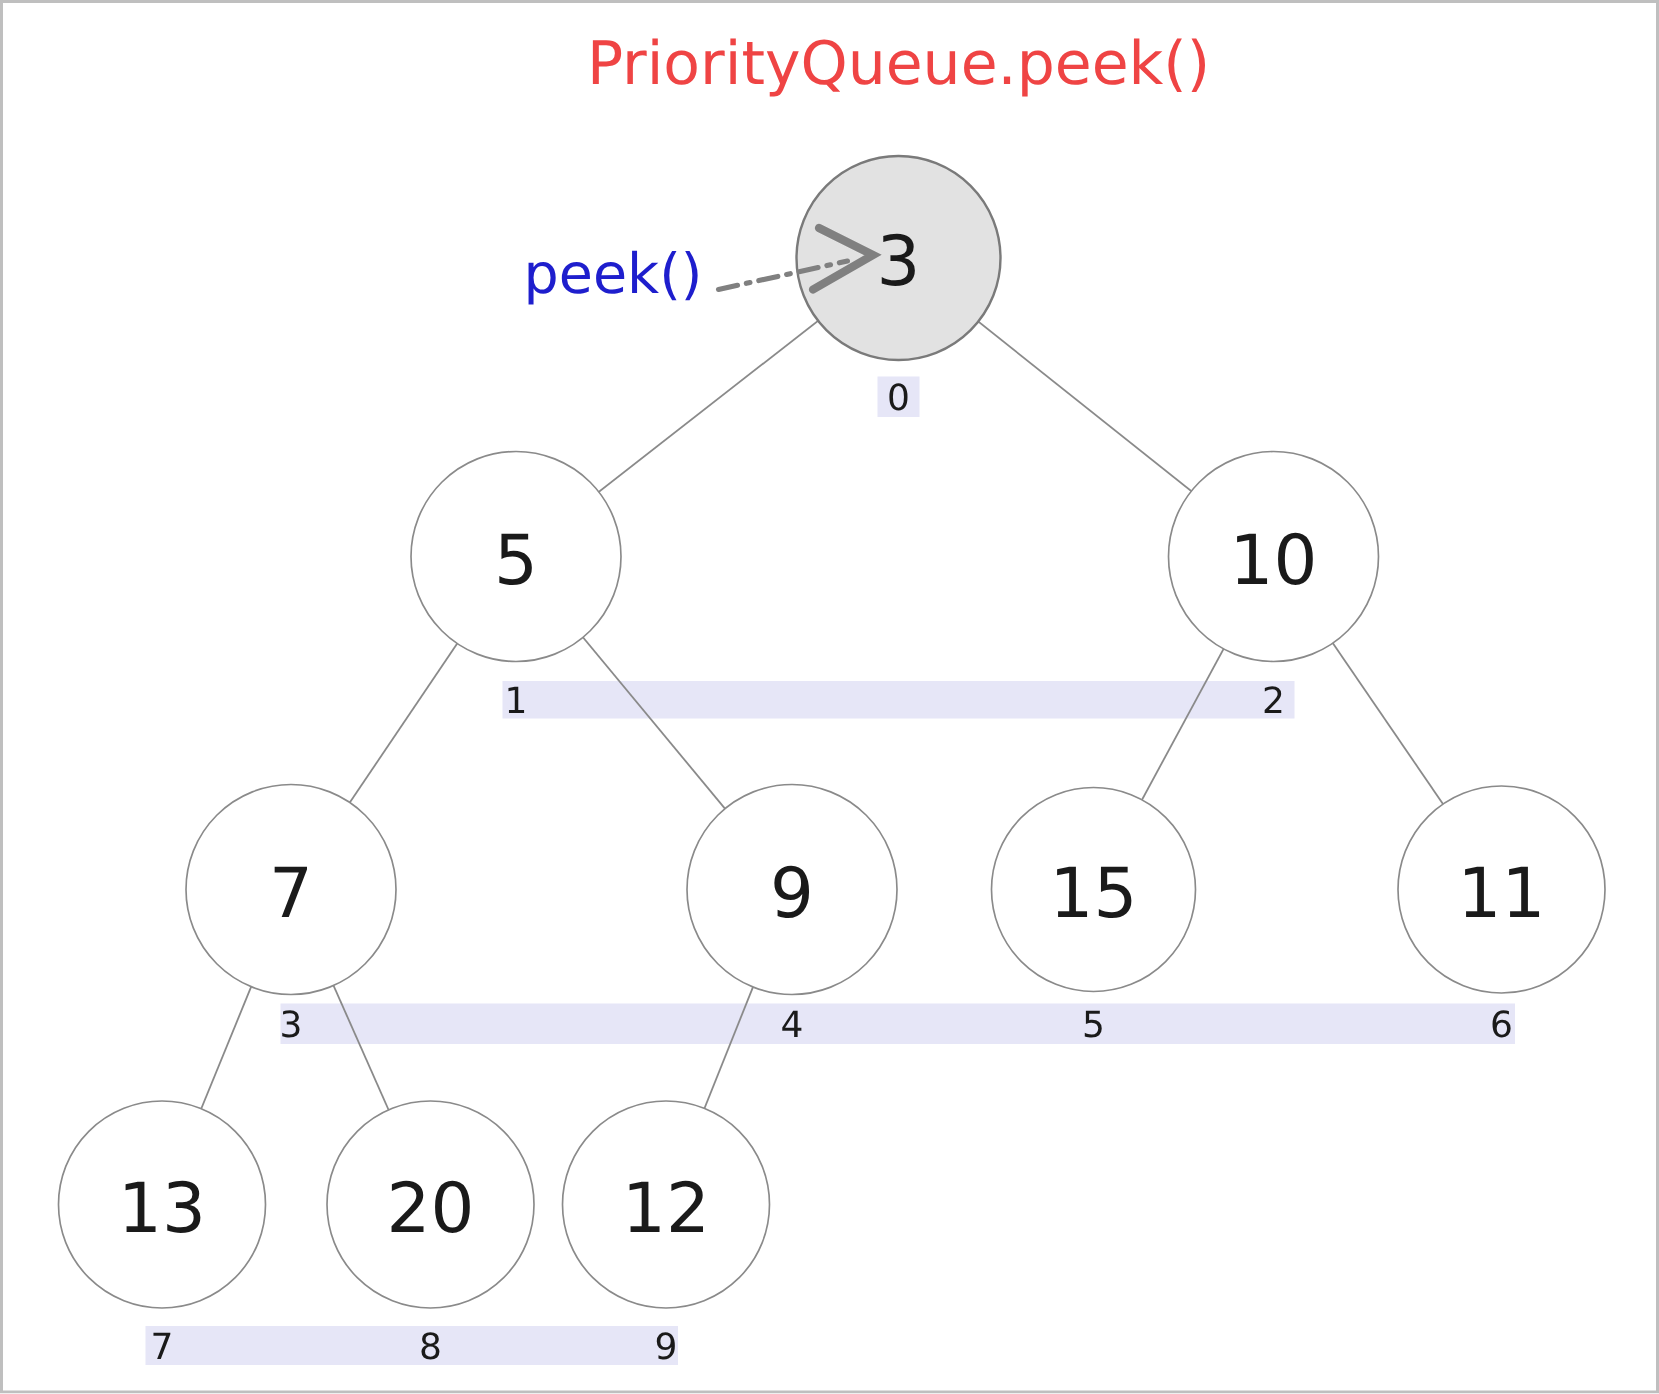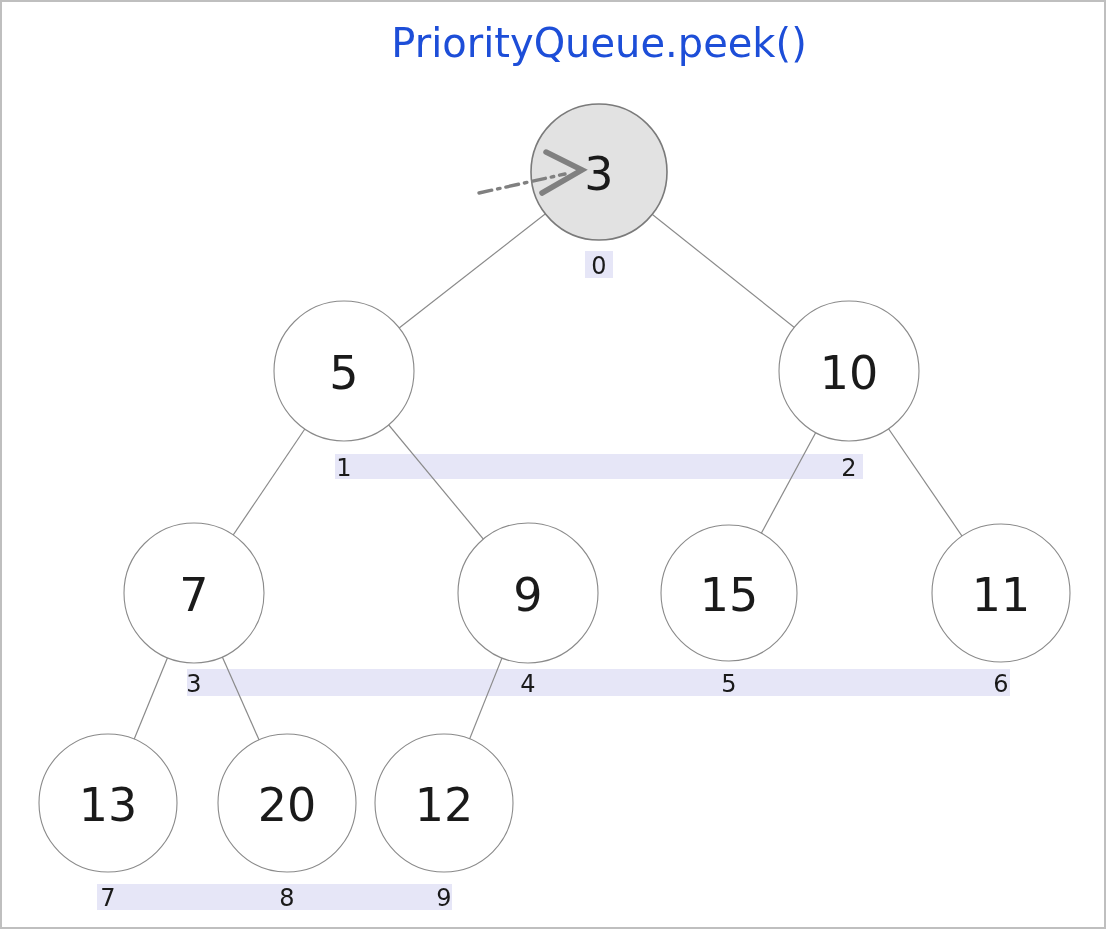--- a/index.html
+++ b/index.html
@@ -17,21 +17,21 @@
     background: #ffffff;
     overflow: hidden;
   }
   #diagram-title {
     position: absolute;
     top: 18px;
     left: 347px;
     width: 500px;
     text-align: center;
     font-size: 40px;
-    color: #1d4ed8;
+    color: #ef4444;
     white-space: nowrap;
   }
   #peek-label {
     position: absolute;
     top: 159px;
     left: 347px;
     font-size: 37px;
     white-space: nowrap;
   }
   #tree-svg {
@@ -42,20 +42,21 @@
   #tree-svg text {
     font-family: "DejaVu Sans", "Liberation Sans", sans-serif;
   }
 </style>
 </head>
 <body>
 
 <div id="canvas">
   <div id="diagram-title">PriorityQueue.peek()</div>
 
+  <div id="peek-label" style="color: rgb(30, 30, 205);">peek()</div>
 
   <svg id="tree-svg" width="1106" height="929" viewBox="0 0 1106 929">
       <rect x="583" y="249" width="28" height="27" fill="#e6e6f7"></rect>
       <rect x="333" y="452" width="528" height="25" fill="#e6e6f7"></rect>
       <rect x="185" y="667" width="823" height="27" fill="#e6e6f7"></rect>
       <rect x="95" y="882" width="355" height="26" fill="#e6e6f7"></rect>
       <line x1="597" y1="170" x2="342" y2="369" stroke="#8a8a8a" stroke-width="1.2"></line>
       <line x1="597" y1="170" x2="847" y2="369" stroke="#8a8a8a" stroke-width="1.2"></line>
       <line x1="342" y1="369" x2="192" y2="591" stroke="#8a8a8a" stroke-width="1.2"></line>
       <line x1="342" y1="369" x2="526" y2="591" stroke="#8a8a8a" stroke-width="1.2"></line>

